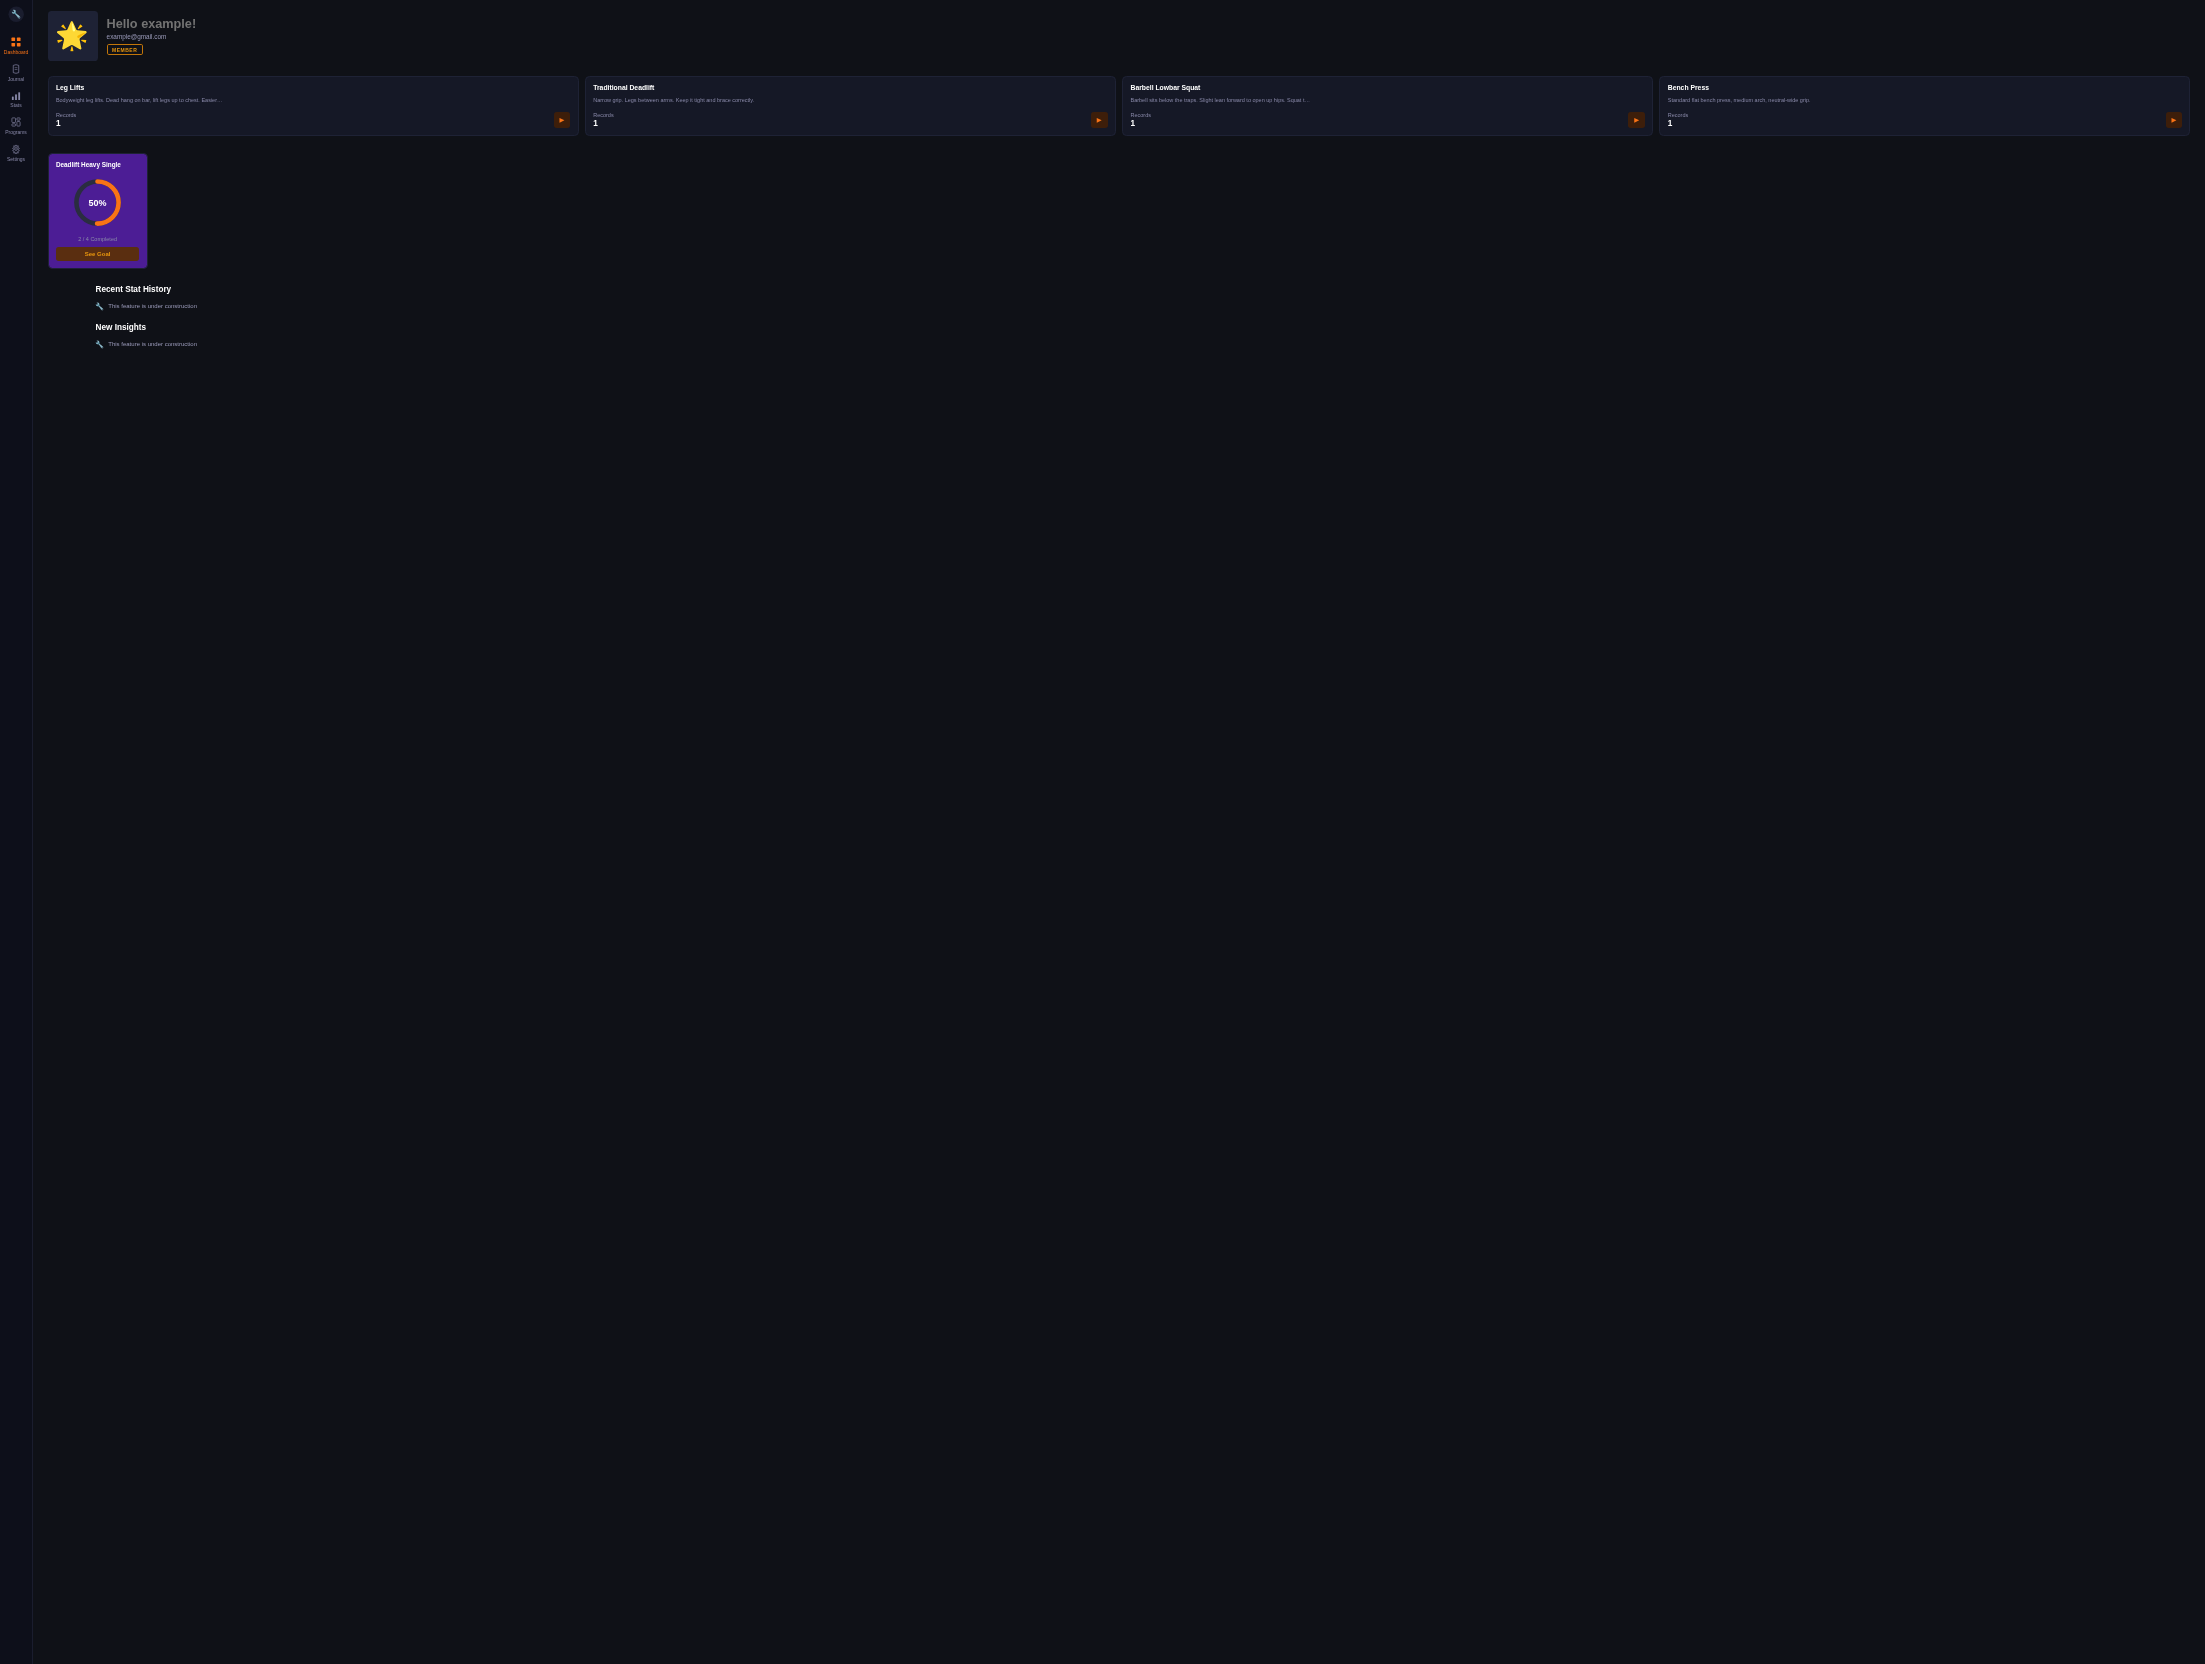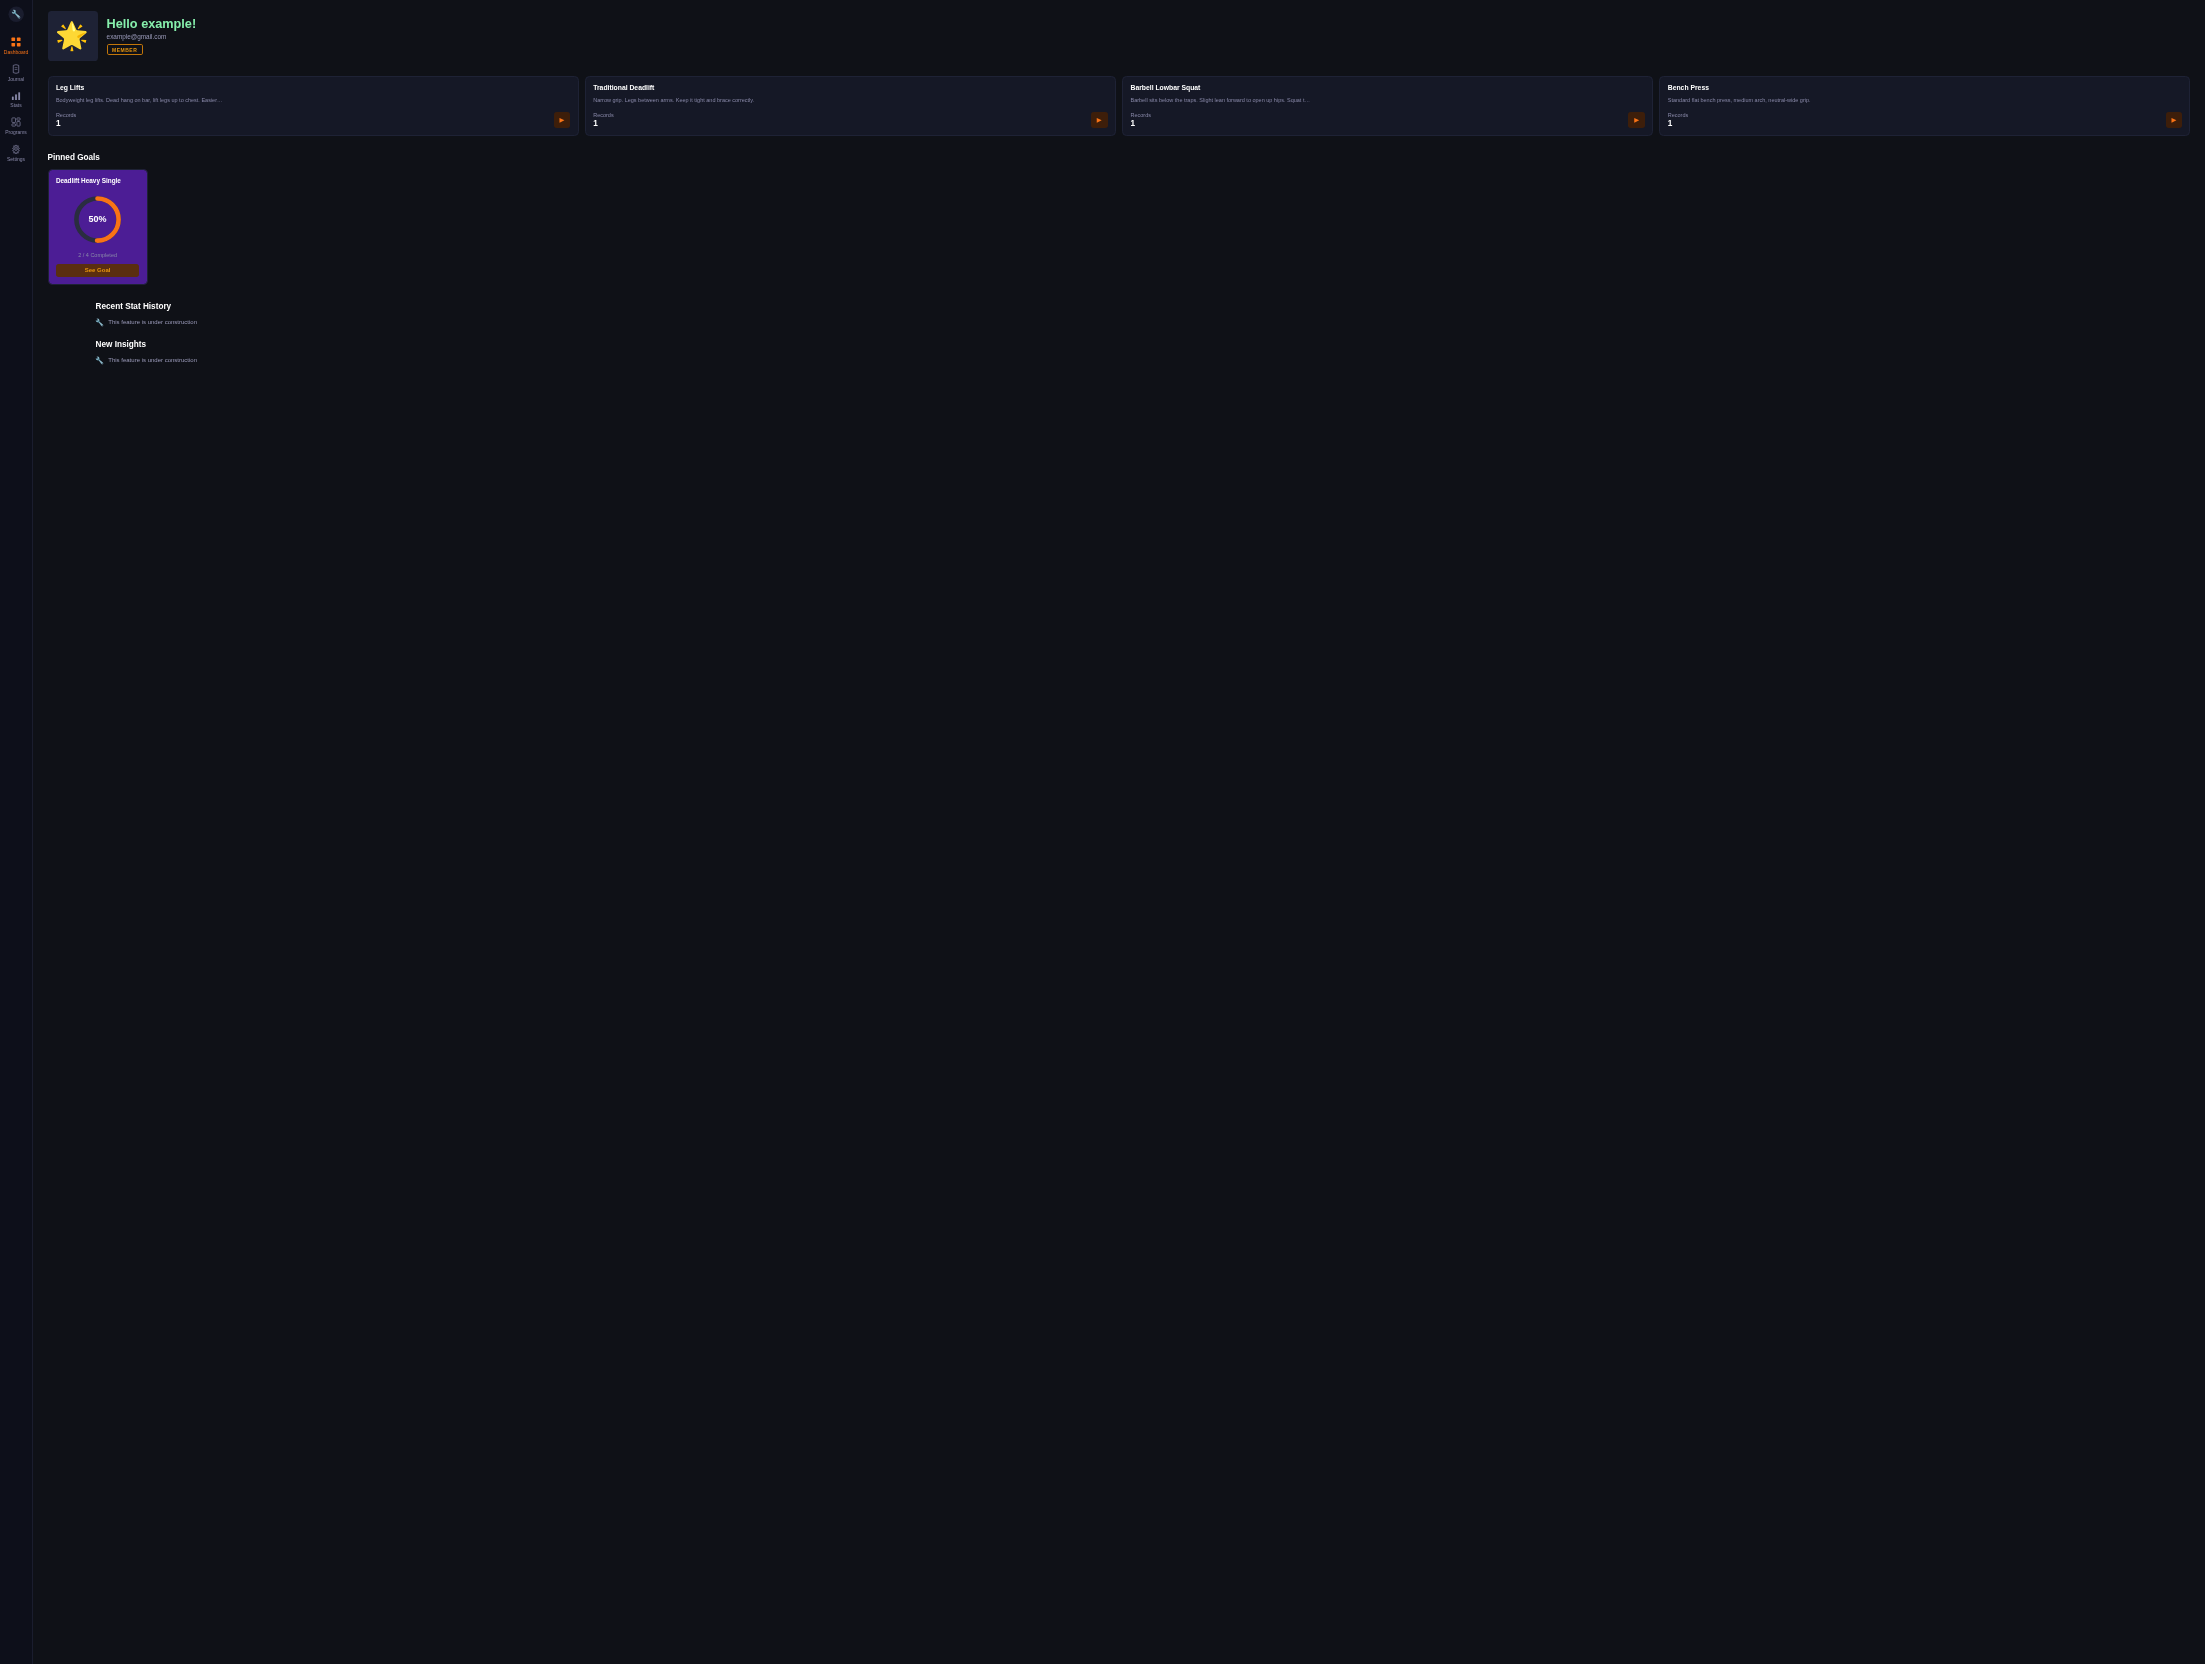--- a/index.html
+++ b/index.html
@@ -85,21 +85,21 @@
       justify-content: center;
       flex-shrink: 0;
       overflow: hidden;
     }
     .profile-avatar .starfish {
       font-size: 27px;
     }
     .profile-info h1 {
       font-size: 12.7px;
       font-weight: 700;
-      color: #86efac;
+      color: #737373;
       margin-bottom: 1.8px;
     }
     .profile-info .email {
       color: #9999b8;
       font-size: 6.4px;
       margin-bottom: 4.5px;
     }
     .member-badge {
       display: inline-block;
       border: 0.9px solid #c2760a;
@@ -389,21 +389,20 @@
             <span class="records-count">1</span>
           </div>
           <button class="play-btn">▶</button>
         </div>
       </div>
 
     </div>
   </div>
 
   <div class="goals-section">
-    <h2 class="section-title">Pinned Goals</h2>
     <div class="goal-card">
       <div class="goal-card-title">Deadlift Heavy Single</div>
       <div class="progress-circle-container">
         <div class="progress-circle">
           <svg width="55" height="55" viewBox="0 0 120 120">
             <circle cx="60" cy="60" r="46" fill="none" stroke="#2a2d40" stroke-width="10"></circle>
             <circle cx="60" cy="60" r="46" fill="none" stroke="#f97316" stroke-width="10" stroke-dasharray="144.51326206513048 289.02652413026095" stroke-linecap="round"></circle>
           </svg>
           <div class="progress-text">50%</div>
         </div>

